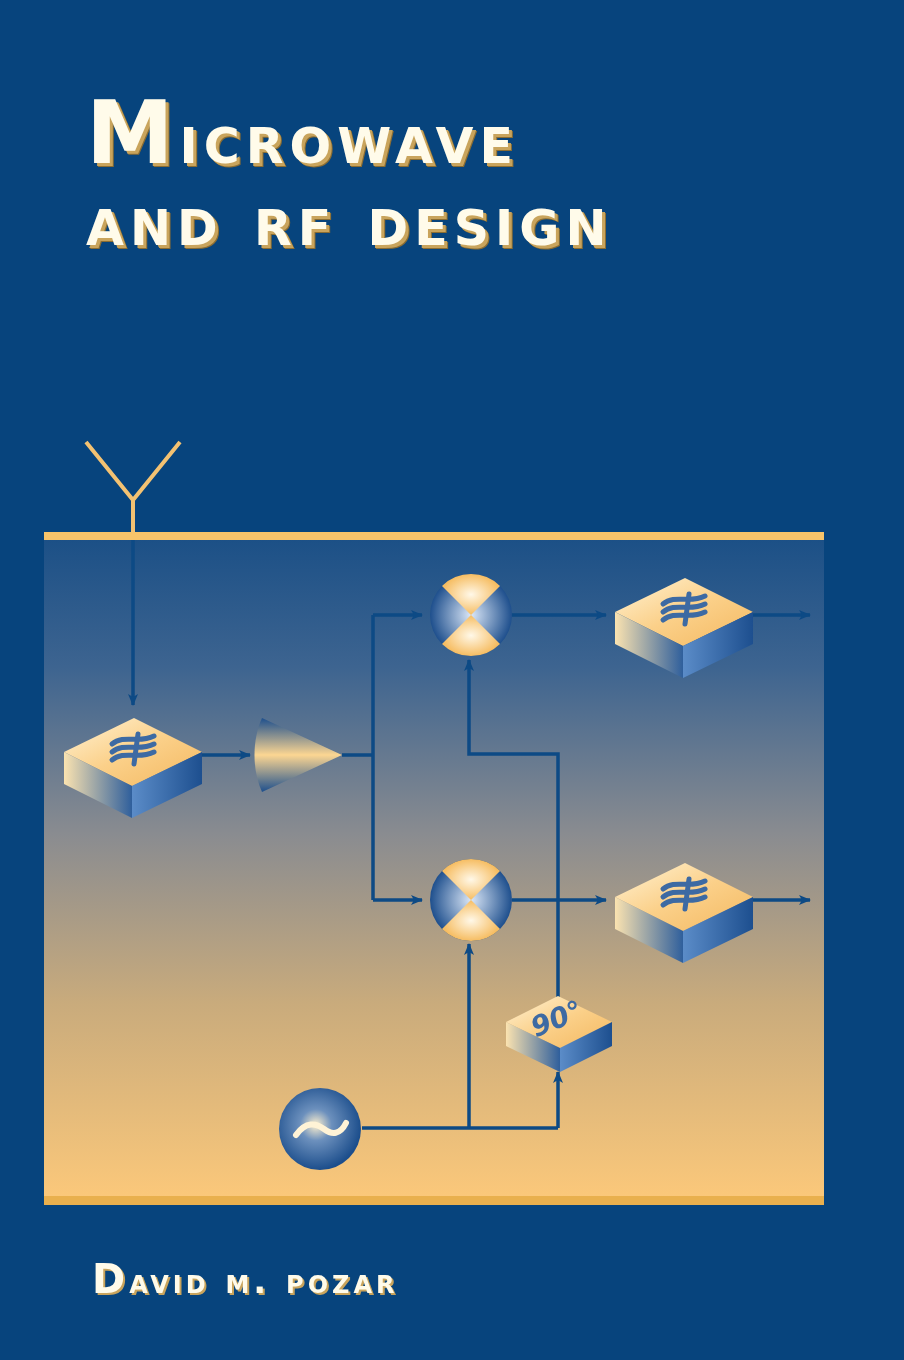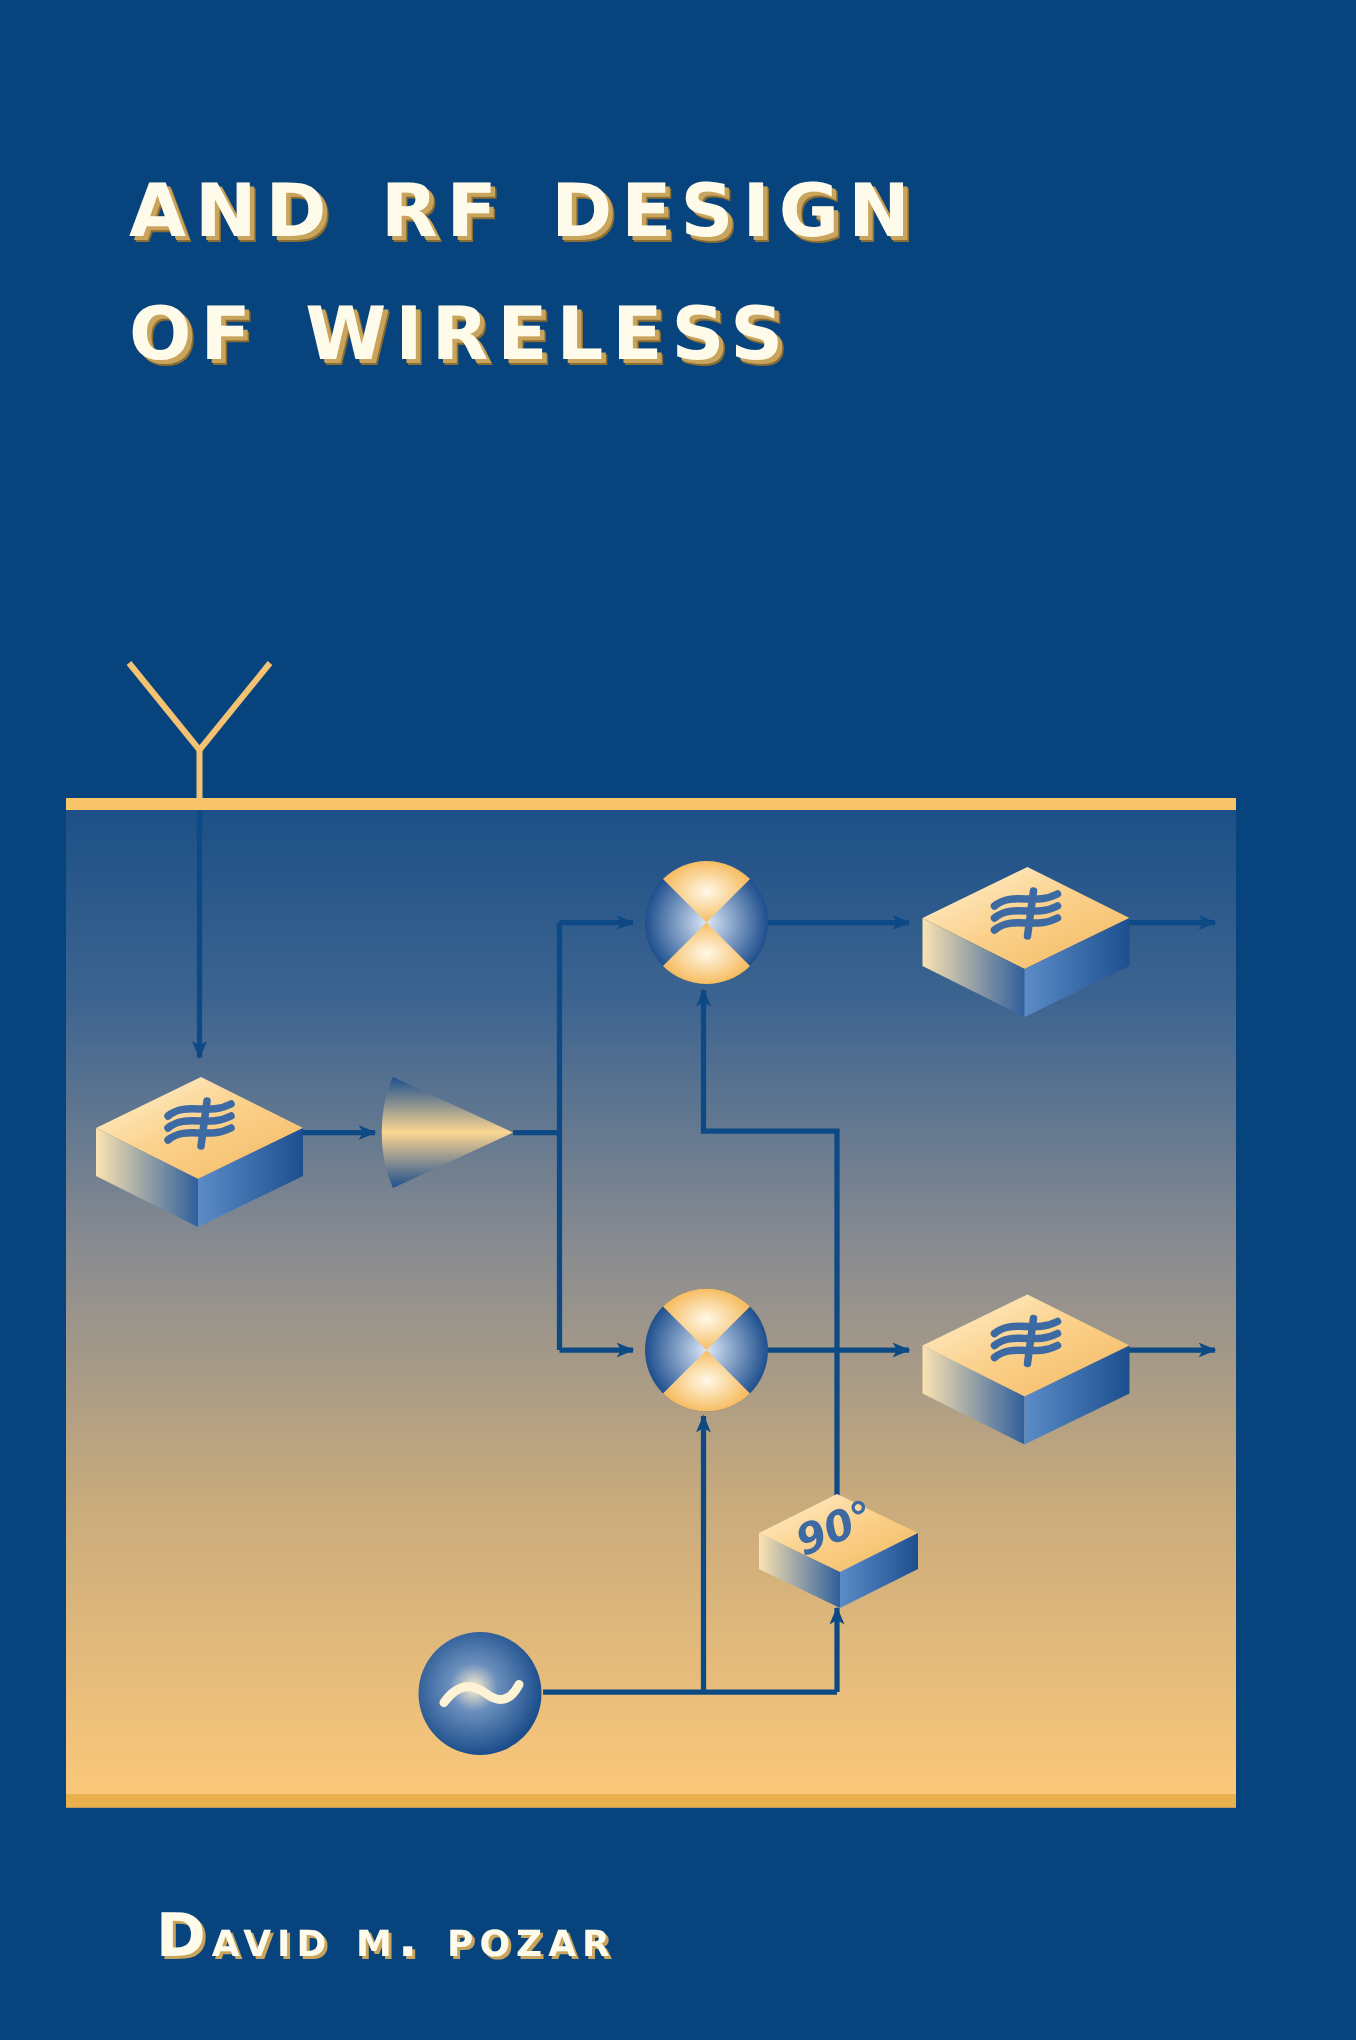--- a/index.html
+++ b/index.html
@@ -19,39 +19,39 @@
     letter-spacing: 6px;
     font-variant: small-caps;
     text-transform: lowercase;
     text-shadow: 3px 3px 0 #c9a45c, 4px 4px 0 #8a6d33;
     font-family: "DejaVu Sans", sans-serif;
   }
   .title .line { display: block; white-space: nowrap; }
   .title .cap { text-transform: uppercase; font-size: 88px; }
   .author {
     position: absolute; left: 88px; top: 1252px;
-    margin: 16px;
+    margin: 4px;
     color: #fffbea;
     font-weight: 900;
     font-size: 34px;
     letter-spacing: 4px;
     font-variant: small-caps;
     text-transform: lowercase;
     text-shadow: 2px 2px 0 #c9a45c;
     font-family: "DejaVu Sans", sans-serif;
   }
   .author .cap { text-transform: uppercase; font-size: 40px; }
   .diagram { position: absolute; left: 0; top: 0; }
 </style>
 </head>
 <body>
 
 <h1 class="title">
+  <span class="line"><span class="cap">M</span><span>icrowave</span></span>
   <span class="line"><span>a</span><span>nd RF Design</span></span>
-  <span class="line"><span>o</span><span>f Wireless</span></span>
 </h1>
 
 <svg class="diagram" width="904" height="1360" viewBox="0 0 904 1360">
   <defs>
     <linearGradient id="panelGrad" x1="0" y1="0" x2="0" y2="1">
       <stop offset="0" stop-color="#1a4f86"></stop>
       <stop offset="0.2" stop-color="#3d6490"></stop>
       <stop offset="0.45" stop-color="#8a8c90"></stop>
       <stop offset="0.7" stop-color="#c9ab7c"></stop>
       <stop offset="1" stop-color="#fdc97a"></stop>

